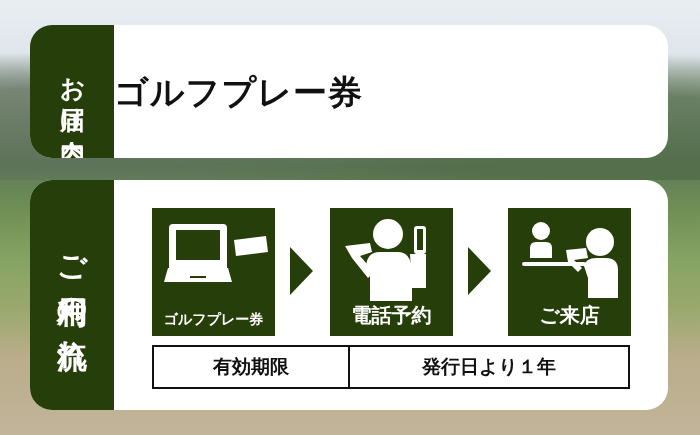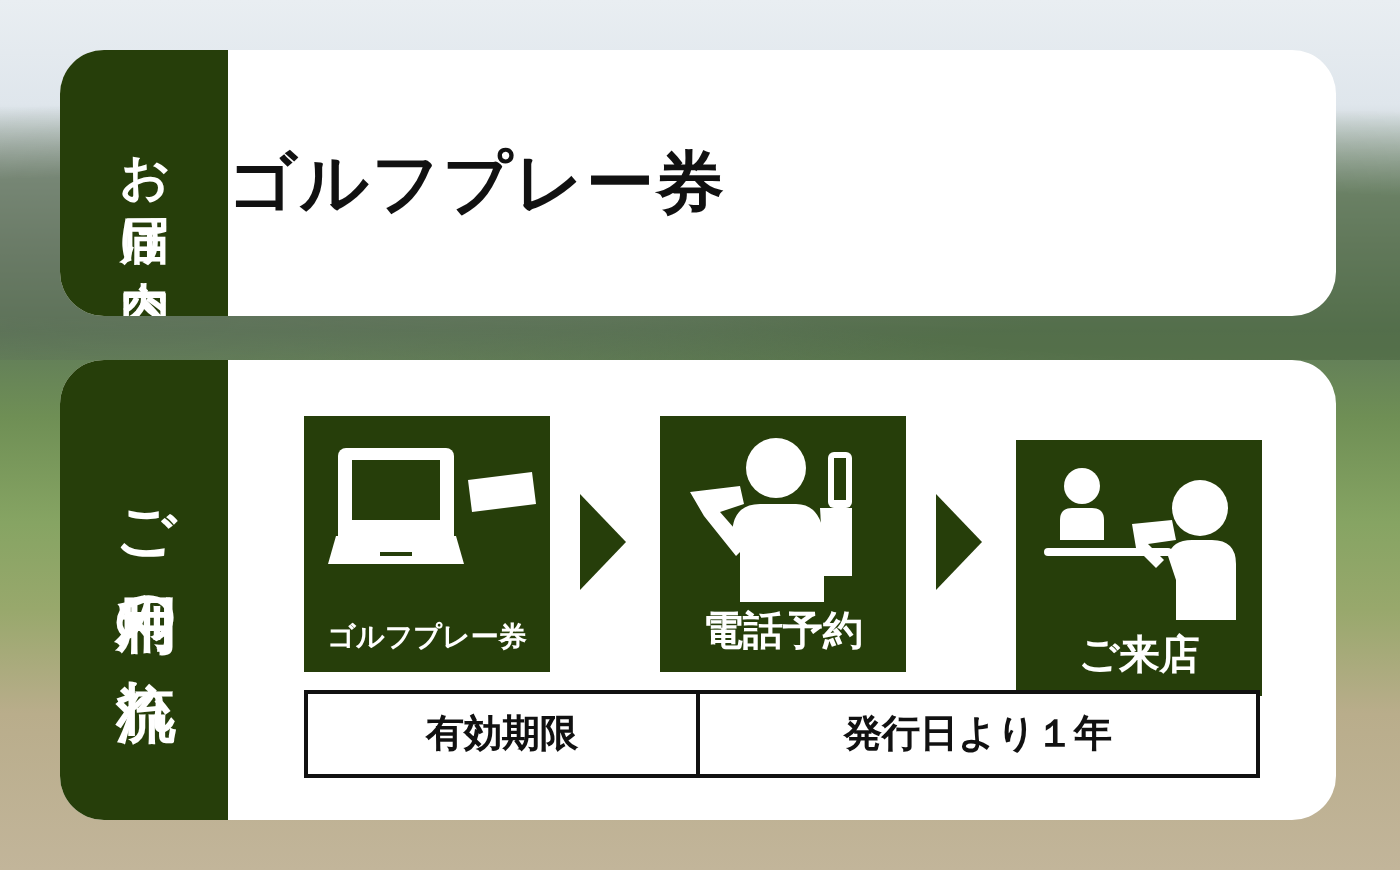--- a/index.html
+++ b/index.html
@@ -71,21 +71,21 @@
         <path d="M15 38 L40 35 L42 44 L30 48 L44 64 L38 70 L22 50 Z" fill="#fff"></path>
         <rect x="84" y="18" width="12" height="28" rx="3" fill="#fff"></rect>
         <rect x="87" y="21" width="6" height="21" fill="#263e0a"></rect>
         <path d="M80 46 L96 46 L96 80 L82 80 Z" fill="#fff"></path>
       </svg>
       <div class="step-label single">電話予約</div>
     </div>
 
     <div class="arrow" style="left:354px;"></div>
 
-    <div class="step" style="left:394px;margin-top:12px;">
+    <div class="step" style="left:394px;">
       <svg class="icon" viewBox="0 0 123 95">
         <circle cx="33" cy="23" r="9" fill="#fff"></circle>
         <path d="M22 50 L22 40 Q22 34 28 34 L38 34 Q44 34 44 40 L44 50 Z" fill="#fff"></path>
         <rect x="14" y="54" width="64" height="4" rx="2" fill="#fff"></rect>
         <circle cx="92" cy="34" r="14" fill="#fff"></circle>
         <path d="M76 58 Q78 50 88 50 L98 50 Q110 50 110 62 L110 90 L80 90 L80 70 Z" fill="#fff"></path>
         <path d="M58 42 L78 40 L80 50 L66 52 L74 60 L70 64 L60 54 Z" fill="#fff"></path>
       </svg>
       <div class="step-label single">ご来店</div>
     </div>

